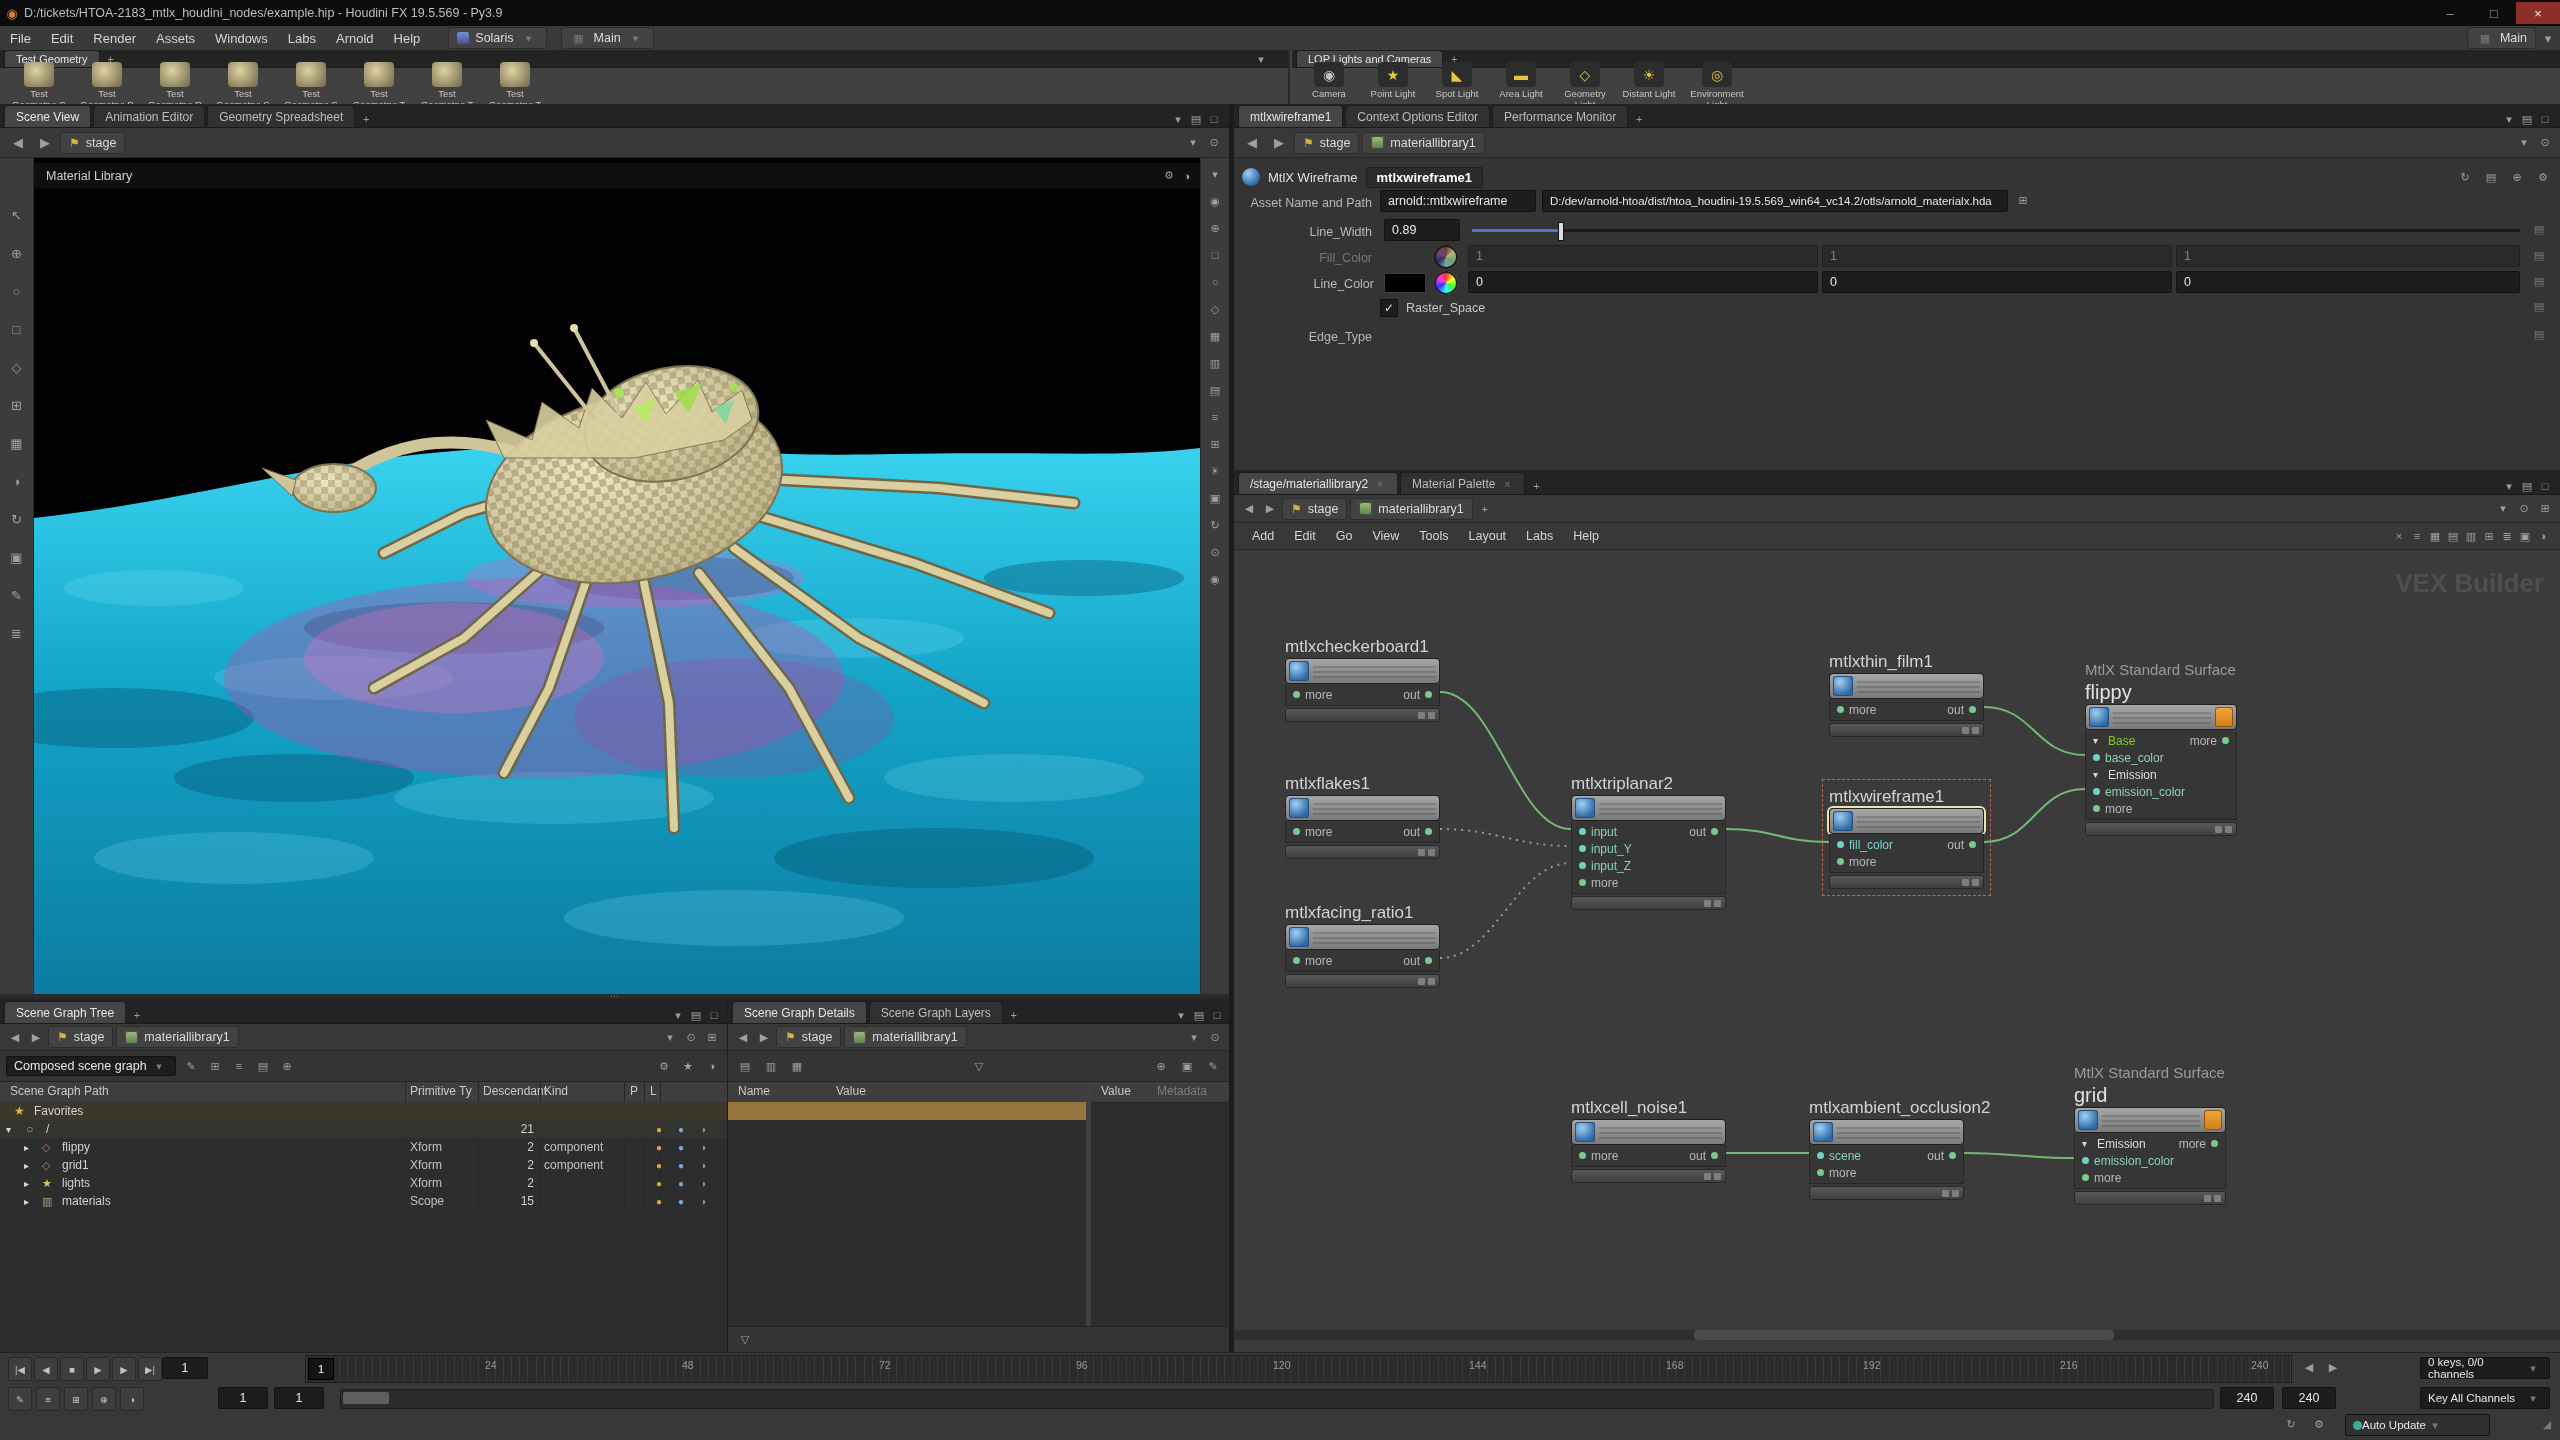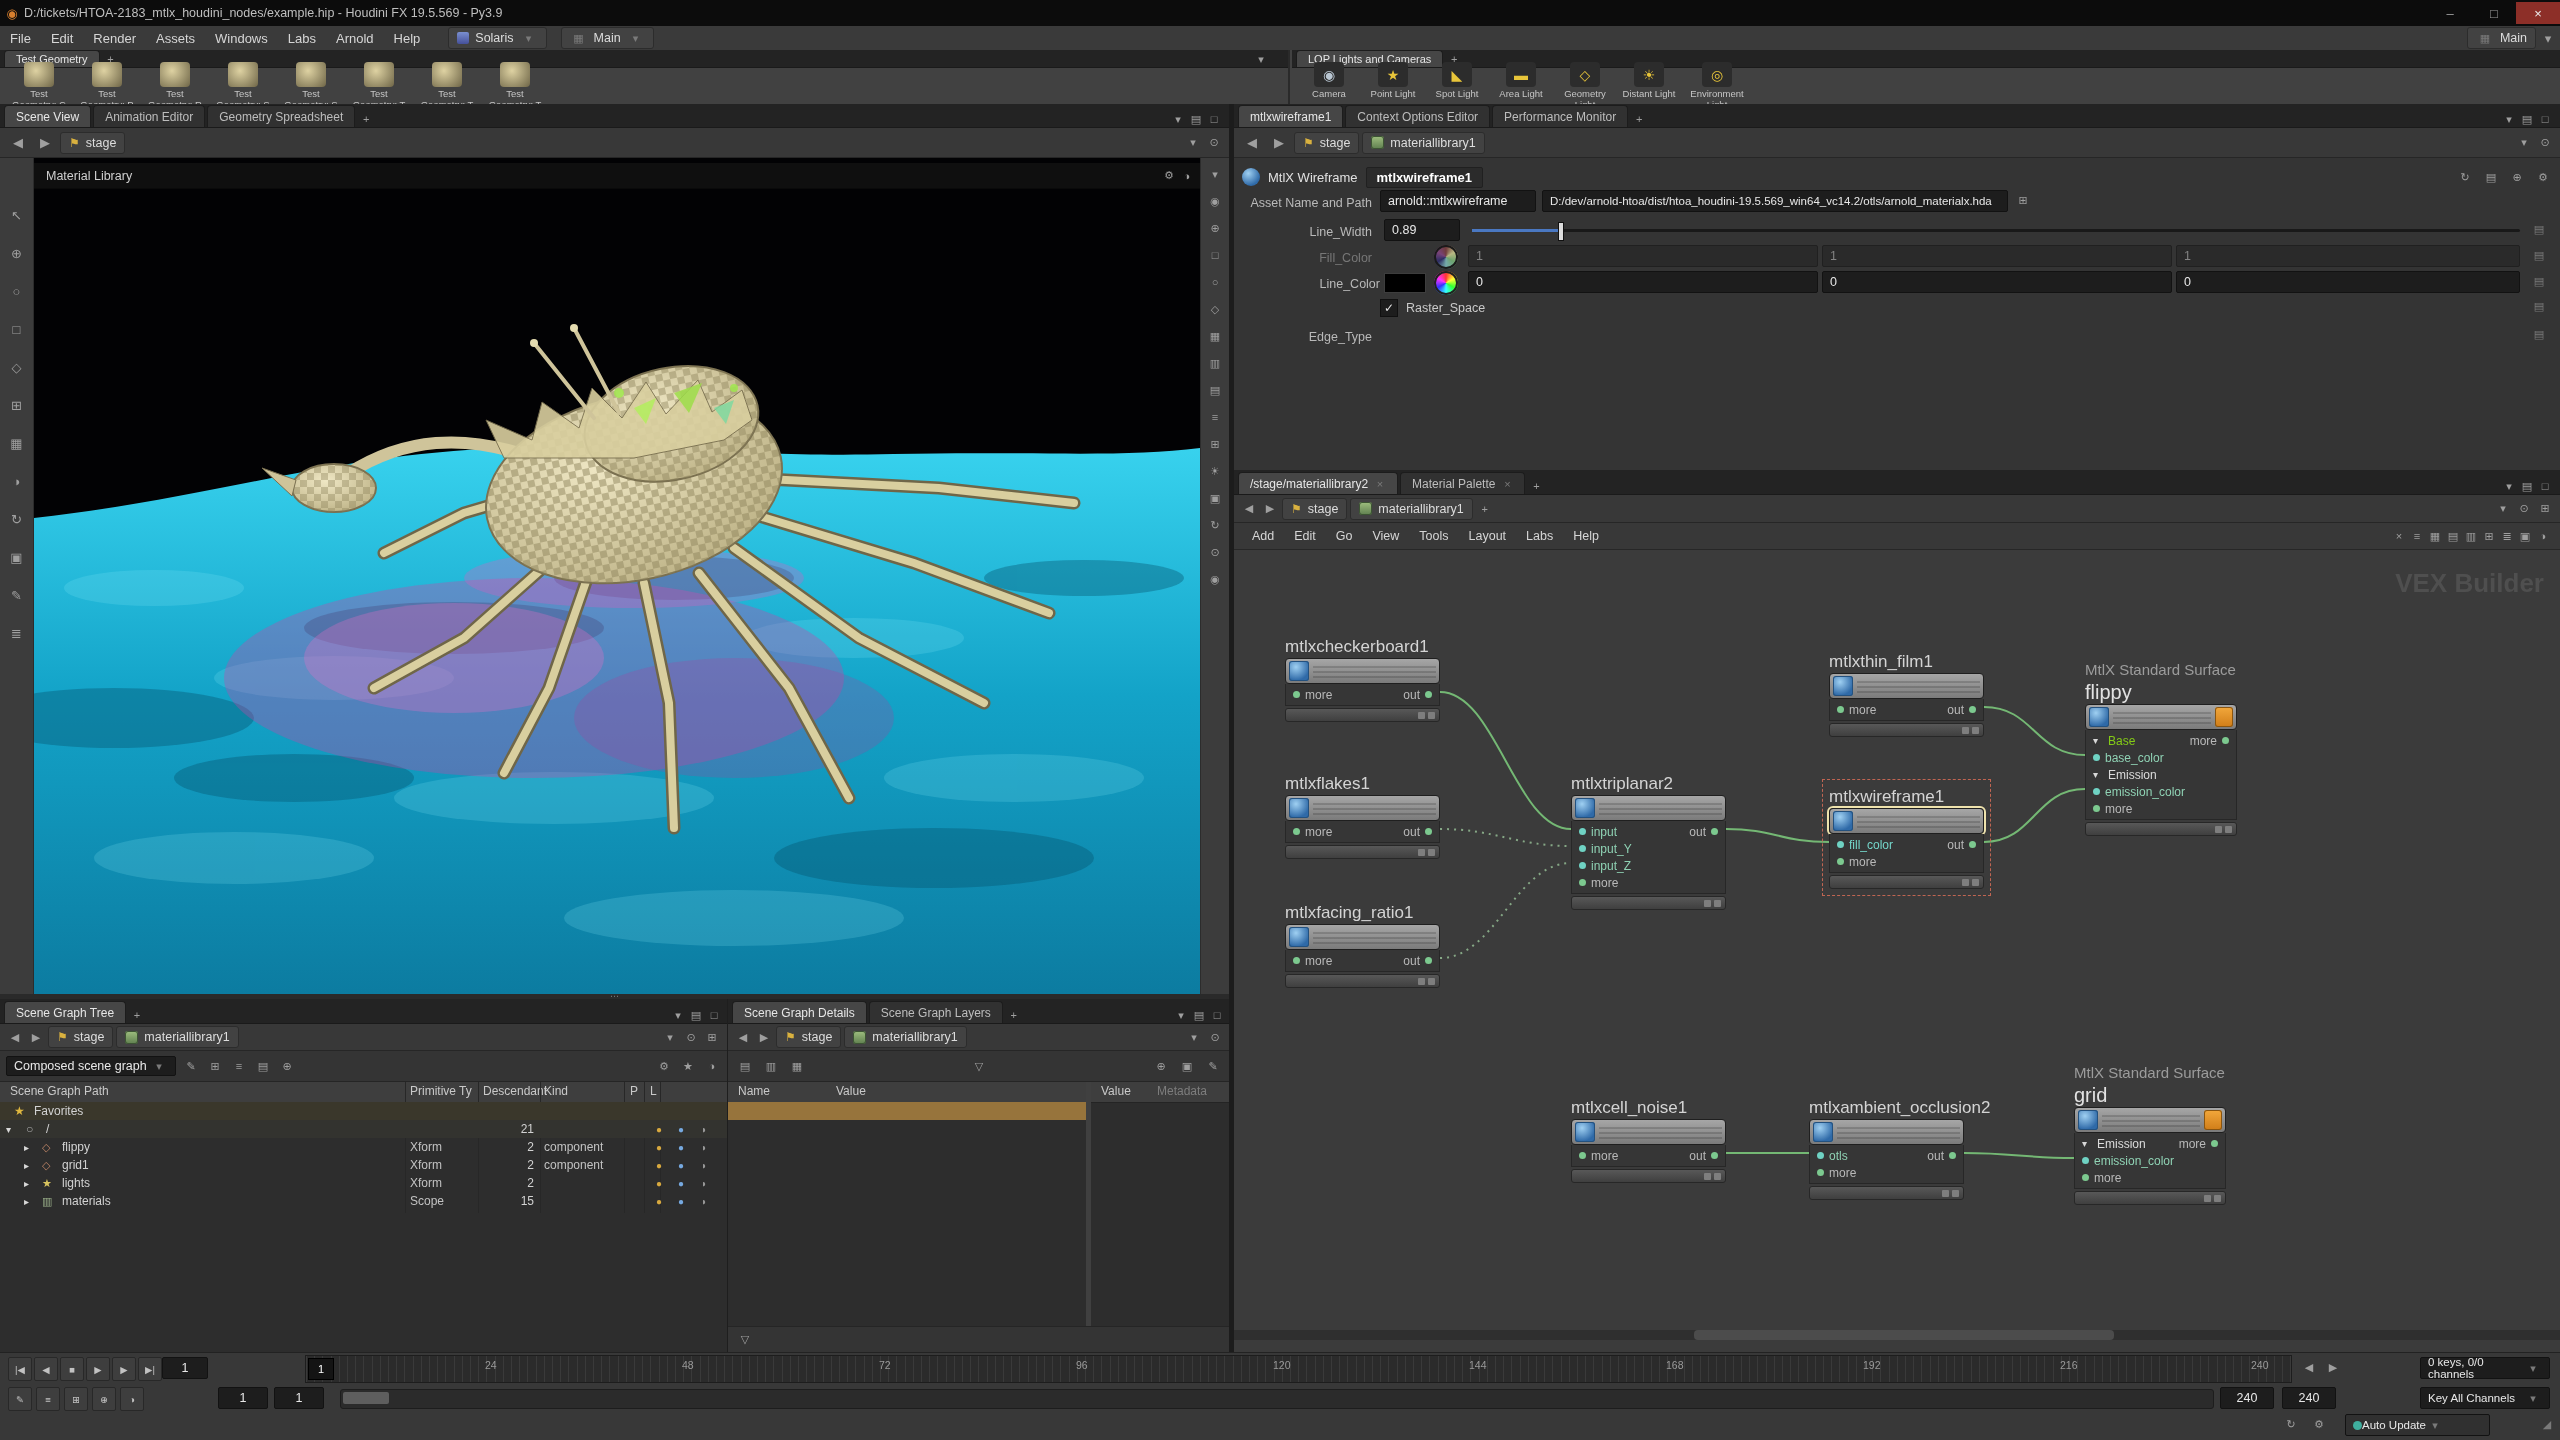--- a/index.html
+++ b/index.html
@@ -576,21 +576,21 @@
         <span>1</span>
       </div>
     <div class="abs field dis" style="left:588px;top:87px;width:350px">
         <span>1</span>
       </div>
     <div class="abs field dis" style="left:942px;top:87px;width:344px">
         <span>1</span>
       </div>
     <span class="abs ic sm dim" style="left:1296px;top:89px">▤</span>
 
-    <div class="abs label" style="left:8px;top:115px;width:138px;height:22px;line-height:22px">Line_Color</div>
+    <div class="abs label" style="left:2px;top:115px;width:138px;height:22px;line-height:22px">Line_Color</div>
     <div class="abs" style="left:150px;top:115px;width:40px;height:18px;background:#000;border:1px solid #3d3d3d"></div>
     <div class="abs swheel" style="left:200px;top:113px"></div>
     <div class="abs field" style="left:234px;top:113px;width:350px">
         <span>0</span>
       </div>
     <div class="abs field" style="left:588px;top:113px;width:350px">
         <span>0</span>
       </div>
     <div class="abs field" style="left:942px;top:113px;width:344px">
         <span>0</span>
@@ -845,21 +845,21 @@
 
     <div class="vnode" style="left:575px;top:547px">
       <div class="vn-title">mtlxambient_occlusion2</div>
       <div class="vn-tile">
           <span class="vn-mxicon"></span>
           <span class="vn-stripes"></span>
         </div>
       <div class="vn-rows">
         <div class="vn-row">
             <span class="pd t"></span>
-            <span class="teal">otls</span>
+            <span class="teal">scene</span>
             <span class="grow"></span>
             <span>out</span>
             <span class="pd"></span>
           </div>
         <div class="vn-row">
             <span class="pd"></span>
             <span>more</span>
           </div>
       </div>
       <div class="vn-foot">

